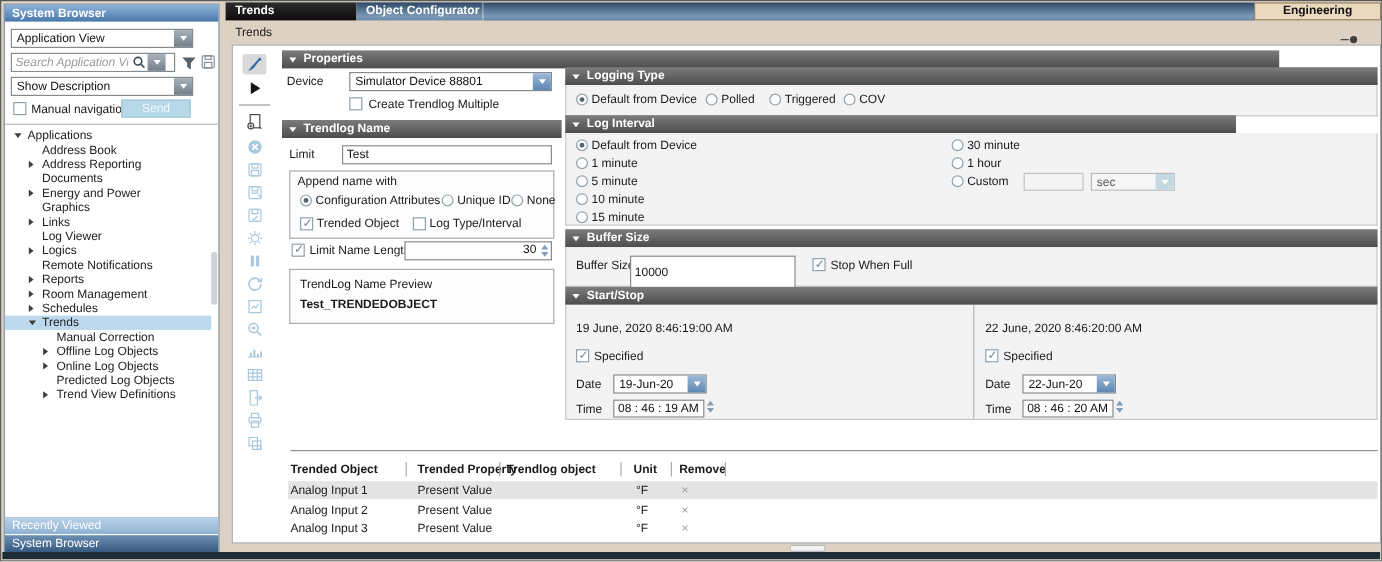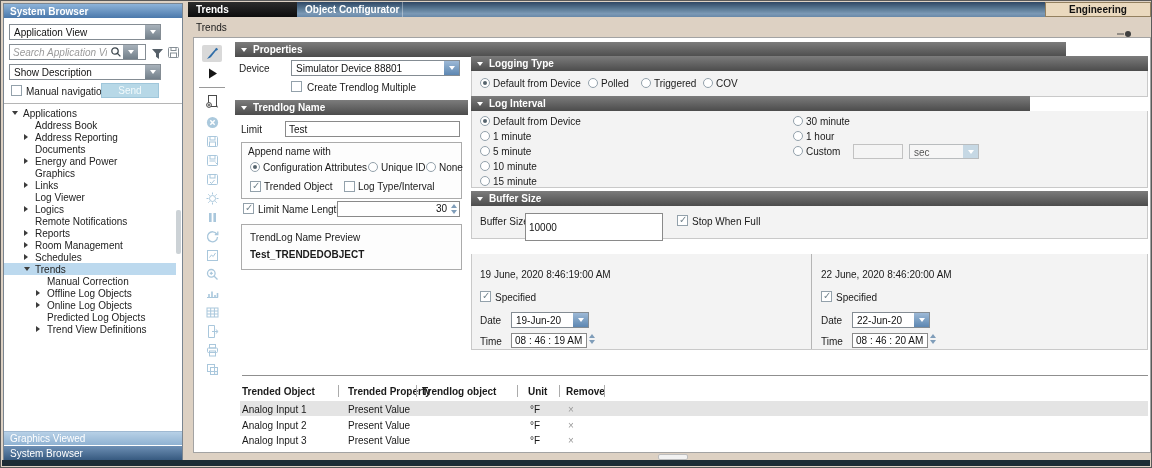--- a/index.html
+++ b/index.html
@@ -241,21 +241,21 @@
           <span class="ar">
             <span class="tri-col"></span>
           </span>
           <span>Trend View Definitions</span>
         </div>
     </div>
 
     <div class="abs" style="right:1px;top:206px;width:5px;height:44px;background:#ccd2d6;border-radius:2px"></div>
 
     <div class="sbbar" style="top:427px;background:linear-gradient(#b7d0e6,#8fb2d2);border-top:1px solid #9fb9d2">
-        <span>Graphics Viewed</span>
+        <span>Recently Viewed</span>
       </div>
     <div class="sbbar" style="top:442px;height:15px;background:linear-gradient(#6d8fb4,#33567c)">
         <span>System Browser</span>
       </div>
   </div>
 
   <div class="mainpanel">
 
     <div class="tic sel" style="top:7px">
       <svg width="15" height="15">
@@ -467,20 +467,24 @@
         <span class="htri"></span>
         <span>Buffer Size</span>
       </div>
     <div class="body-gray" style="left:277px;top:168px;width:677px;height:33px">
       <span class="lb" style="left:8px;top:10px">Buffer Size</span>
       <input class="ipt" style="left: 53px; top: 7px; width: 138px; height: 28px;" value="10000">
       <span class="ck on" style="left:205px;top:9px"></span>
       <span class="lb" style="left:220px;top:10px">Stop When Full</span>
     </div>
 
+    <div class="hdr" style="left:277px;top:201px;width:677px">
+        <span class="htri"></span>
+        <span>Start/Stop</span>
+      </div>
     <div class="body-gray" style="left:277px;top:216px;width:677px;height:96px">
       <div class="vline" style="left:339px;top:0;height:95px"></div>
 
       <span class="lb" style="left:8px;top:15px">19 June, 2020 8:46:19:00 AM</span>
       <span class="ck on" style="left:8px;top:37px"></span>
       <span class="lb" style="left:23px;top:38px">Specified</span>
       <span class="lb" style="left:8px;top:61px">Date</span>
       <div class="combo" style="left:39px;top:58px;width:78px">
         <span class="ctext">19-Jun-20</span>
         <span class="cbtn blue">

